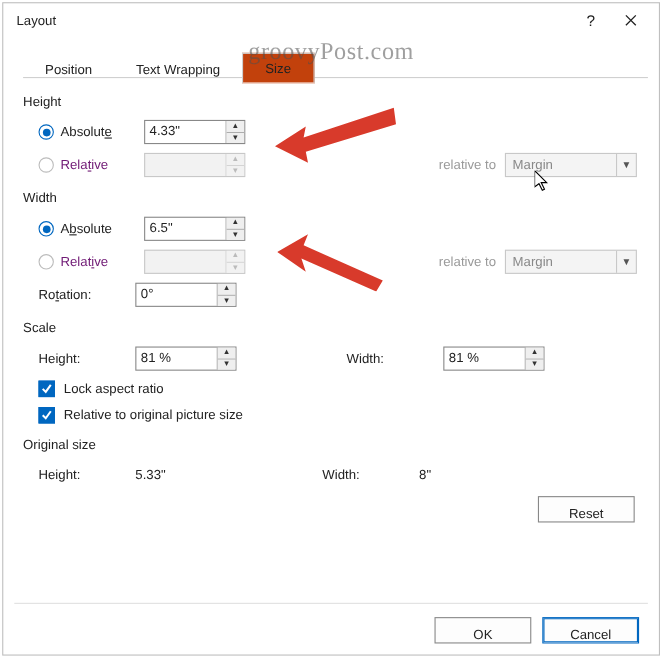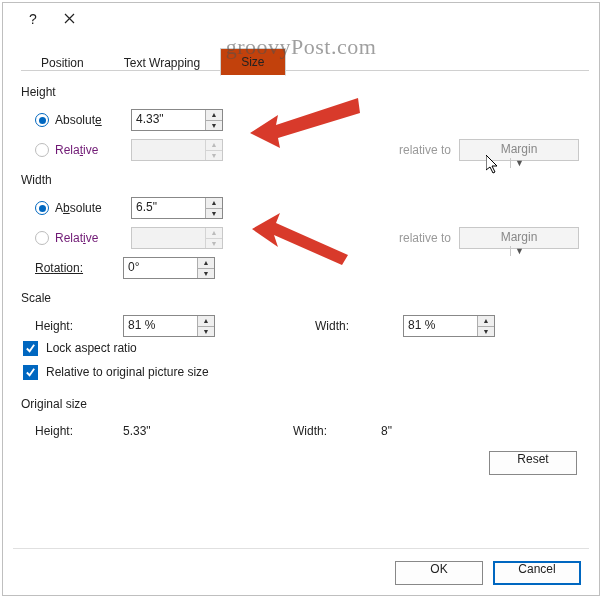--- a/index.html
+++ b/index.html
@@ -26,50 +26,51 @@
   .spinbox { display:inline-flex; width:92px; height:22px; border:1px solid #888; background:#fff; }
   .spinbox.disabled { background:#f2f2f2; border-color:#c8c8c8; }
   .spinbox .val { flex:1; padding:2px 4px; font-size:12px; border:none; outline:none; background:transparent; }
   .spinbox .steppers { width:17px; display:flex; flex-direction:column; border-left:1px solid #adadad; }
   .spinbox.disabled .steppers { border-left-color:#d4d4d4; }
   .stepper { flex:1; display:flex; align-items:center; justify-content:center; background:#efefef; font-size:7px; color:#333; }
   .spinbox.disabled .stepper { background:#f2f2f2; color:#bbb; }
   .stepper:first-child { border-bottom:1px solid #adadad; }
   .spinbox.disabled .stepper:first-child { border-bottom-color:#d4d4d4; }
   .relto-label { font-size:12px; color:#9a9a9a; margin-left:auto; margin-right:8px; }
-  .combo { display:inline-flex; width:120px; height:22px; border:1px solid #888; background:#fff; align-items:center;flex-direction:column; }
+  .combo { display:inline-flex; width:120px; height:22px; border:1px solid #888; background:#fff; align-items:center; }
   .combo.disabled { background:#f4f4f4; border-color:#c8c8c8; color:#888; }
   .combo .cval { flex:1; padding:2px 6px; font-size:12px; }
   .combo .carrow { width:18px; text-align:center; font-size:9px; color:#555; border-left:1px solid #c8c8c8; height:100%; display:flex; align-items:center; justify-content:center; }
   .rowR { display:flex; align-items:center; height:30px; margin-left:12px; }
-  .lbl { width:88px; display:inline-block;text-decoration:underline; }
+  .lbl { width:88px; display:inline-block; }
   .lbl .ul { text-decoration: underline; }
   .checkbox { width:15px; height:15px; border:1px solid #0067c0; background:#0067c0; display:inline-flex; align-items:center; justify-content:center; margin-right:8px; }
   .checkbox svg { width:11px; height:11px; }
-  .chkrow { display:flex; height:24px; }
+  .chkrow { display:flex; align-items:center; height:24px; margin-left:12px; }
   .orig-row { display:flex; align-items:center; height:28px; margin-left:12px; }
   .orig-row .olbl { width:88px; }
   .orig-row .oval { width:170px; }
   .reset-row { display:flex; justify-content:flex-end; padding:6px 2px 0 0; }
-  .btn { min-width:88px; height:24px; border:1px solid #888; background:#fdfdfd; font-size:12px; display:inline-flex; align-items:flex-start; justify-content:center; cursor:default; }
+  .btn { min-width:88px; height:24px; border:1px solid #888; background:#fdfdfd; font-size:12px; display:inline-flex; align-items:flex-end; justify-content:center; cursor:default; }
   .btn.focus { border:1px solid #0067c0; box-shadow:inset 0 0 0 1px #0067c0; }
   .footer { position:absolute; bottom:10px; right:18px; display:flex; gap:10px; }
   .separator { position:absolute; left:10px; right:10px; bottom:46px; border-top:1px solid #e0e0e0; }
   .scale-row { display:flex; align-items:center; height:30px; margin-left:12px; }
   .scale-row .slabel { width:88px; }
   .scale-row .sgap { width:100px; }
   .arrow { position:absolute; pointer-events:none; }
   .arrow svg { display:block; }
   .cursor { position:absolute; pointer-events:none; }
 </style>
 </head>
 <body>
 
 <div class="outer-border">
   <div class="titlebar">
+    <span class="title">Layout</span>
     <span class="help">?</span>
     <span class="close">
       <svg viewBox="0 0 11 11">
           <path d="M1 1 L10 10 M10 1 L1 10" stroke="#222" stroke-width="1.2"></path>
         </svg>
     </span>
   </div>
 
   <div class="tabs">
     <div class="tab"><span>Position</span></div>

